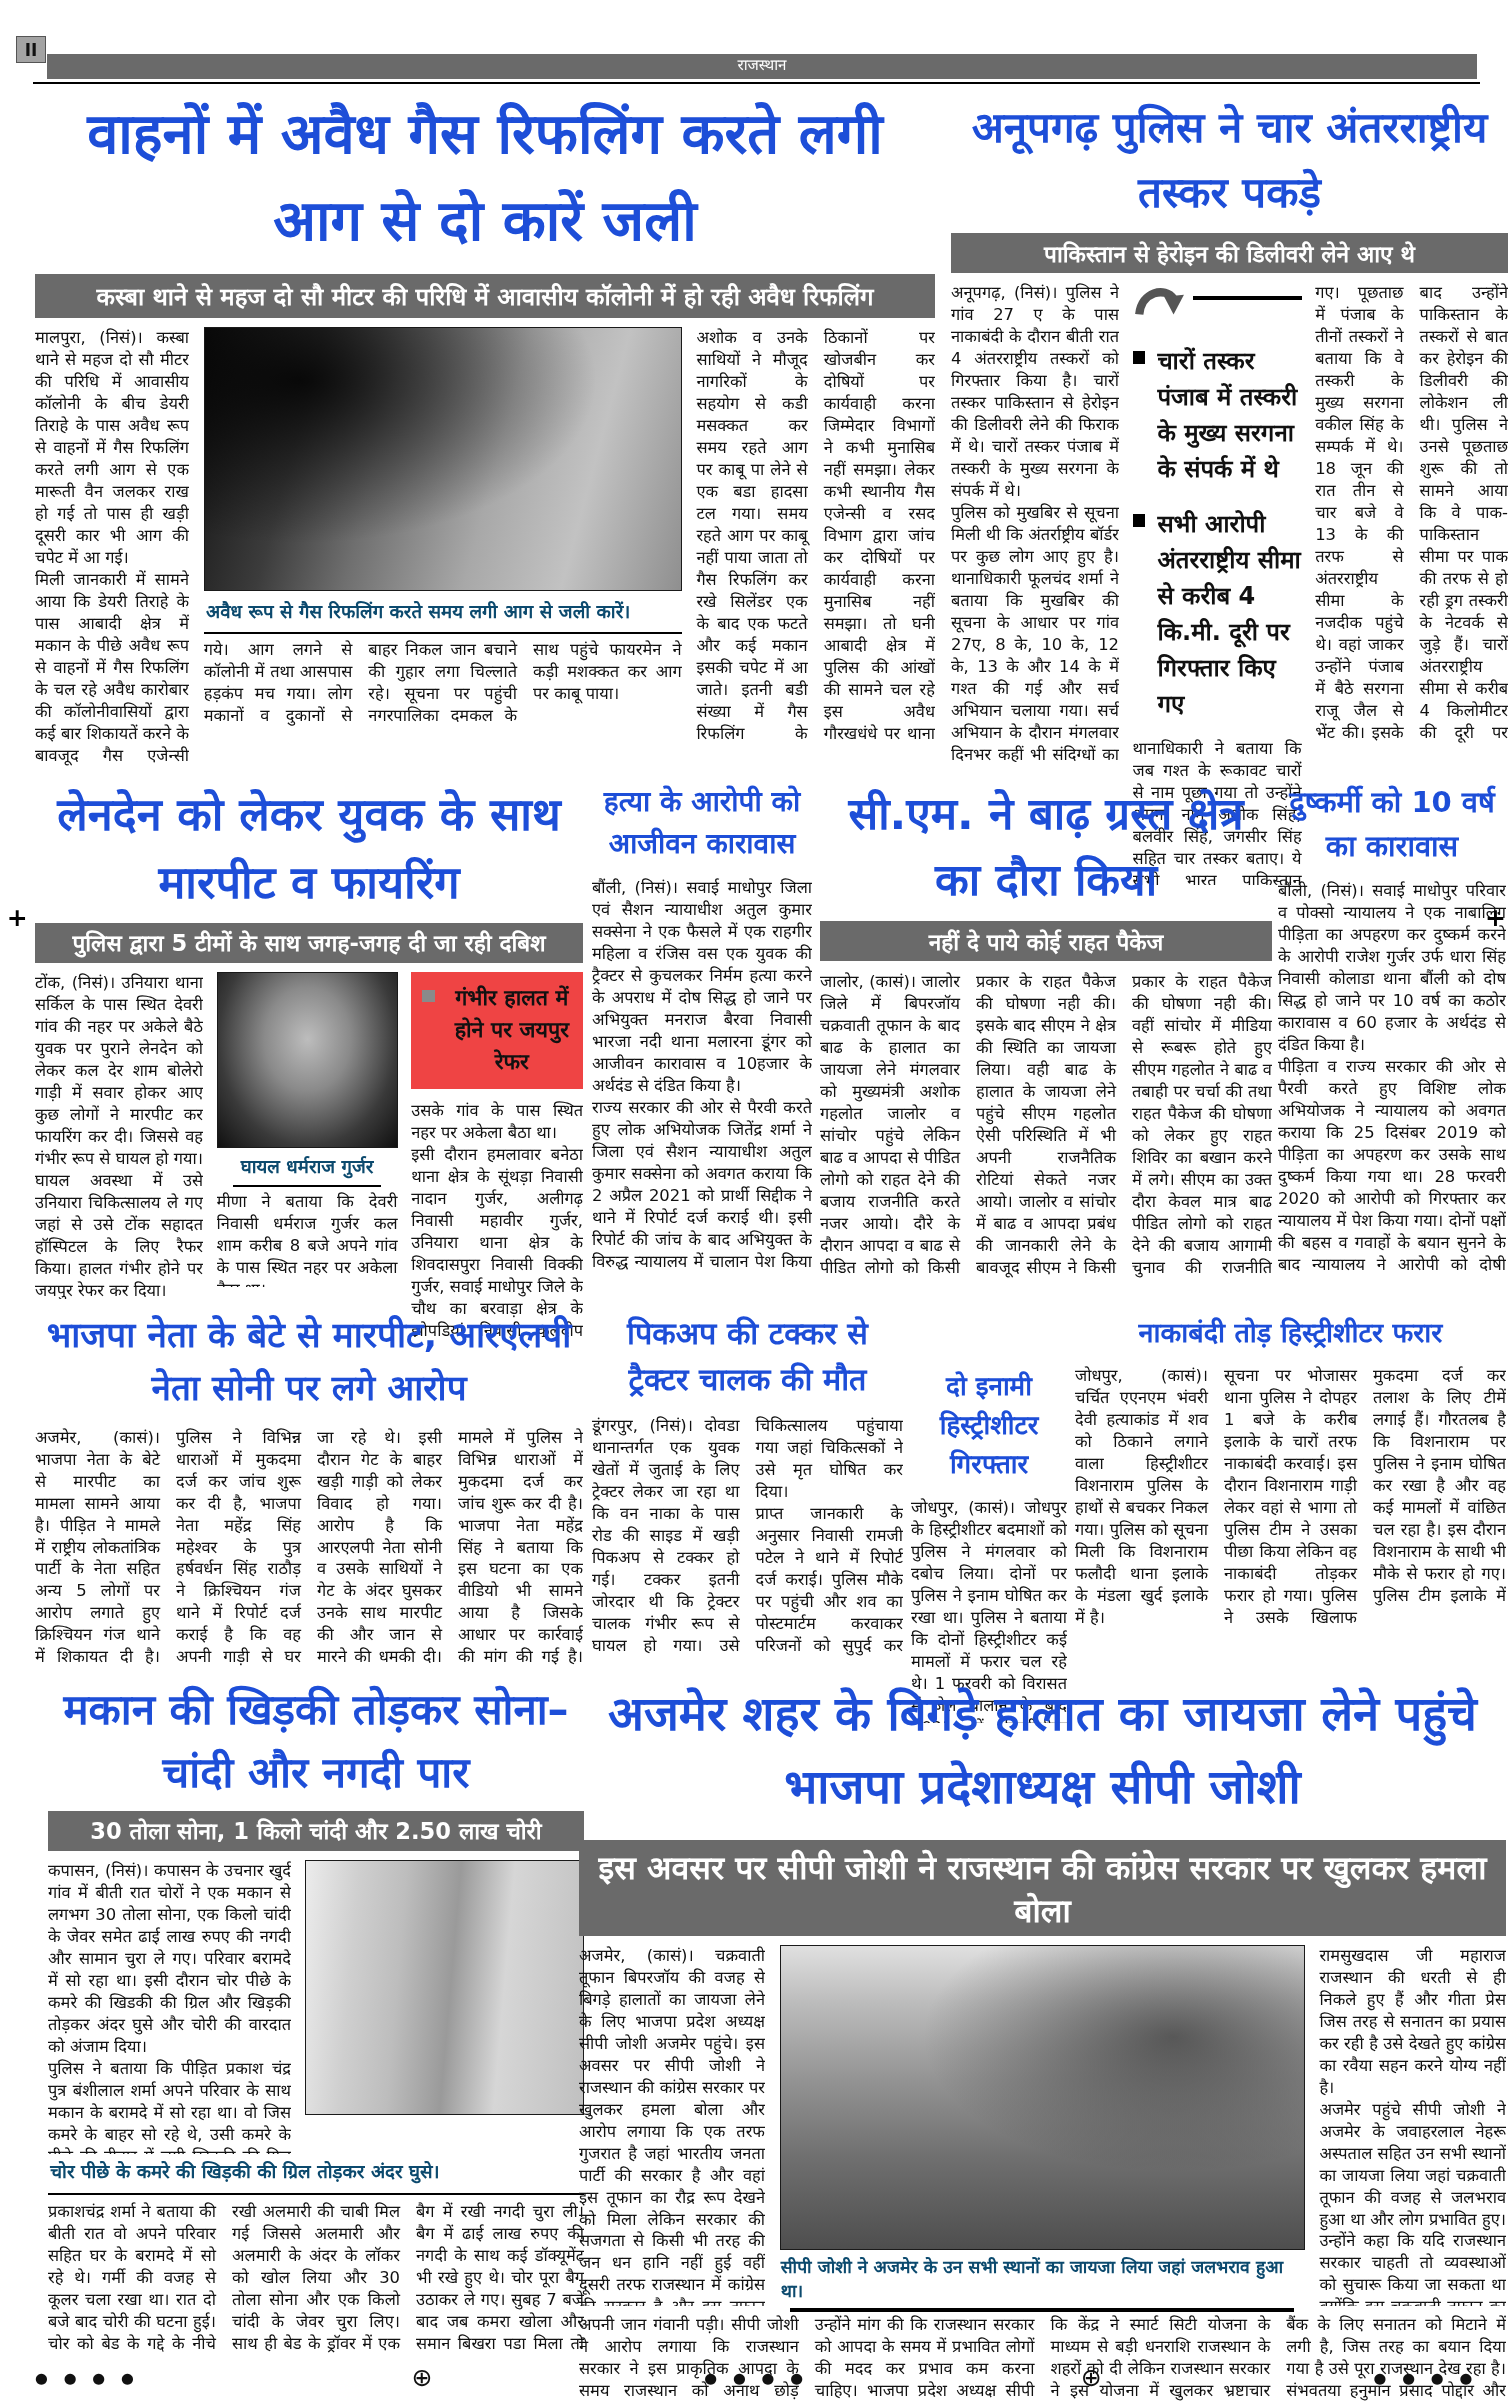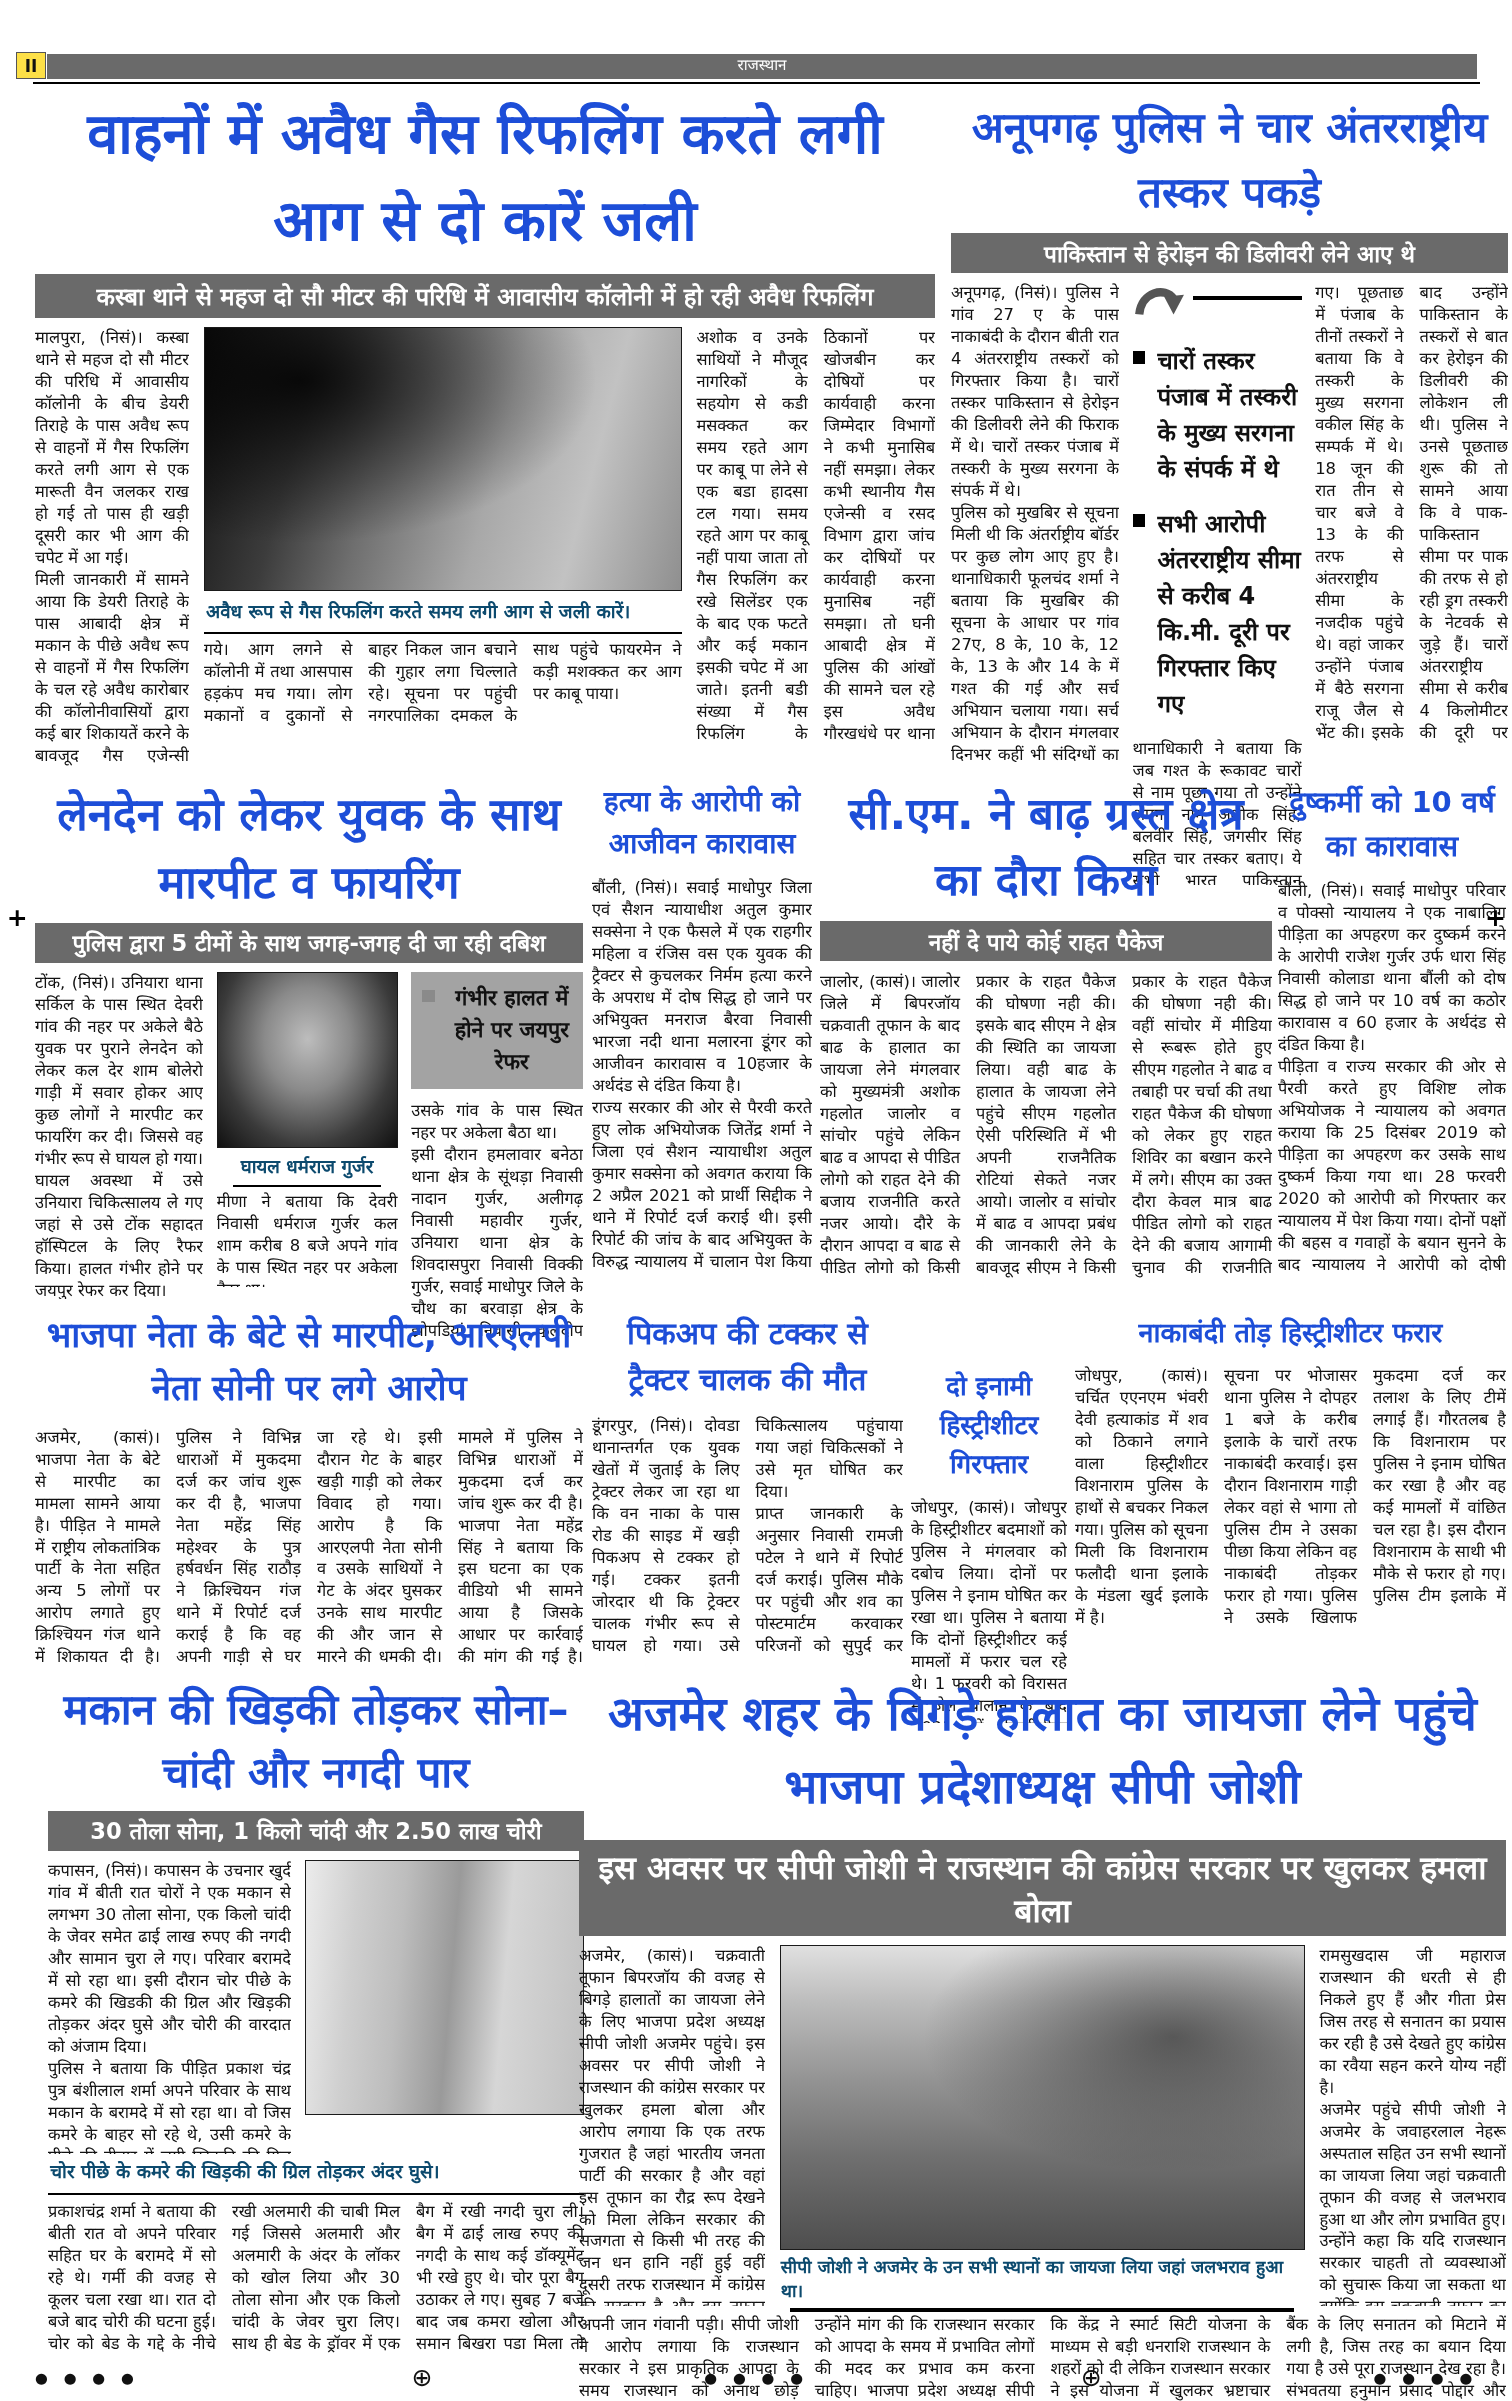--- a/index.html
+++ b/index.html
@@ -14,40 +14,40 @@
   .ph{border:1.7px solid #1a1a1a;box-sizing:border-box;}
   .cols{display:flex;}
   .c2{column-count:2;column-gap:16px;}
   .c3{column-count:3;column-gap:16px;}
   .c4{column-count:4;column-gap:16px;}
   .hr{background:#000;height:1.7px;border:0;margin:5.6px 0;}
   .thickhr{background:#000;height:4px;border:0;margin:6.8px 0;}
   .sq{display:inline-block;width:12.4px;height:12.4px;background:#000;flex:0 0 12.4px;margin-top:8px;}
   .bullet-item{display:flex;gap:12.4px;margin-top:19px;}
   .bullet-text{font-size:24px;font-weight:bold;line-height:1.5;}
-  .graybox{background:#a3a3a3;padding:10.2px 11.3px;display:flex;gap:17px;}
+  .graybox{background:#ef4444;padding:10.2px 11.3px;display:flex;gap:17px;}
   .graybox .sq{background:#8a8a8a;}
   .graybox .bullet-text{font-size:21.5px;}
   #ph-cars{background:
      radial-gradient(ellipse at 20% 20%, rgba(0,0,0,.85), rgba(0,0,0,0) 55%),
      linear-gradient(105deg,#101010 0%,#3c3c3c 22%,#6f6f6f 38%,#a8a8a8 60%,#c2c2c2 78%,#8f8f8f 100%);}
   #ph-man{background:radial-gradient(ellipse at 50% 38%, #bdbdbd 0%, #8a8a8a 34%, #3a3a3a 70%, #101010 100%);}
   #ph-cupboard{background:linear-gradient(95deg,#ececec 0%,#cfcfcf 18%,#bdbdbd 34%,#9a9a9a 52%,#d6d6d6 70%,#c0c0c0 100%);}
   #ph-flood{background:
      radial-gradient(ellipse at 75% 30%, rgba(20,20,20,.55), rgba(0,0,0,0) 45%),
      linear-gradient(180deg,#e0e0e0 0%,#bdbdbd 18%,#929292 45%,#6f6f6f 70%,#4e4e4e 100%);}
   .footer-marks{display:flex;justify-content:space-between;align-items:center;}
   .dots{font-size:14.7px;letter-spacing:5.6px;}
   .reg{font-size:25px;line-height:1;}
   .plus{font-size:25px;font-weight:bold;color:#000;}
 </style>
 </head>
 <body>
 
-<div class="abs" style="left:16px;top:52px;width:28px;height:25px;background:#fde047;border:1.1px solid #555;
+<div class="abs" style="left:16px;top:36px;width:28px;height:25px;background:#a3a3a3;border:1.1px solid #555;
             display:flex;align-items:center;justify-content:center;font-weight:bold;font-size:17px;">
   <span>II</span>
 </div>
 
 <div class="abs bar" style="left:47px;top:54px;width:1430px;height:25px;display:flex;align-items:center;flex-direction:column;">
   <span style="flex:1;"></span>
   <span style="flex:0 0 auto;font-size:15.2px;font-weight:normal;">राजस्थान</span>
   <span style="flex:1;text-align:right;padding-right:12.4px;">
     <span style="font-size:17.5px;">राष्ट्रदूत जयपुर, 21 जून, 2023</span>
   </span>

